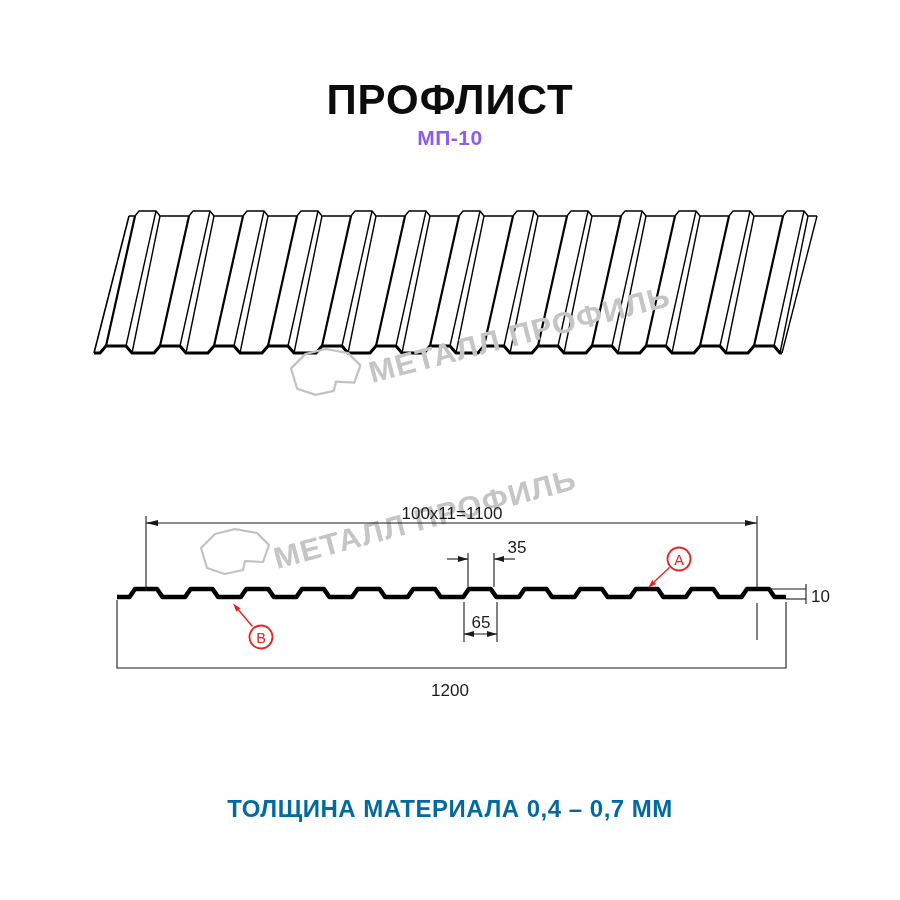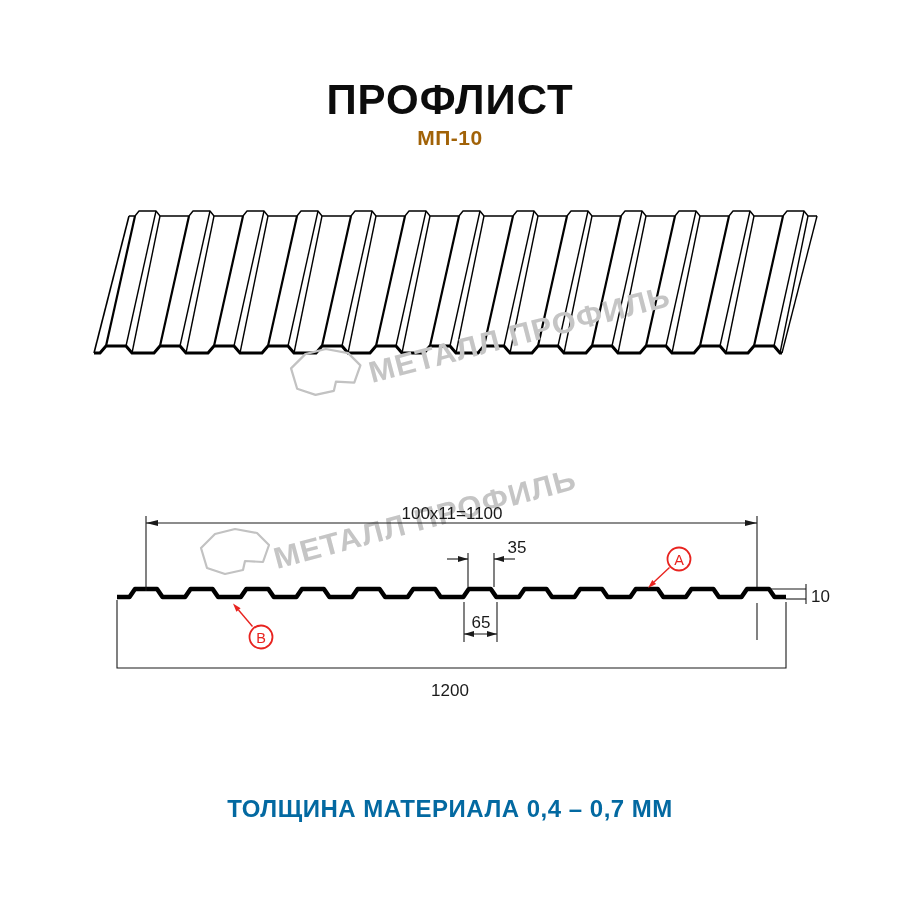--- a/index.html
+++ b/index.html
@@ -5,21 +5,21 @@
   html,body{margin:0;padding:0;}
   body{
     width:900px;height:900px;background:#ffffff;position:relative;overflow:hidden;
     font-family:"Liberation Sans","DejaVu Sans",sans-serif;
   }
   .abs{position:absolute;left:0;right:0;text-align:center;}
   .title{
     top:76px;font-size:42px;font-weight:800;letter-spacing:1px;color:#0c0c0c;
   }
   .subtitle{
-    top:126px;font-size:21px;font-weight:600;letter-spacing:0.5px;color:#a16207;
+    top:126px;font-size:21px;font-weight:600;letter-spacing:0.5px;color:#8b5cf6;
   }
   .footer{
     top:795px;font-size:24px;font-weight:600;letter-spacing:0.5px;color:#0369a1;
   }
   svg{position:absolute;top:0;left:0;}
   .blk{stroke:#000000;fill:none;}
   .thin{stroke:#1a1a1a;stroke-width:1.1;fill:none;}
   .dimtxt{font-size:17px;fill:#1a1a1a;}
   .red{stroke:#e8231f;fill:none;}
   .redtxt{fill:#e8231f;font-size:14.5px;}

